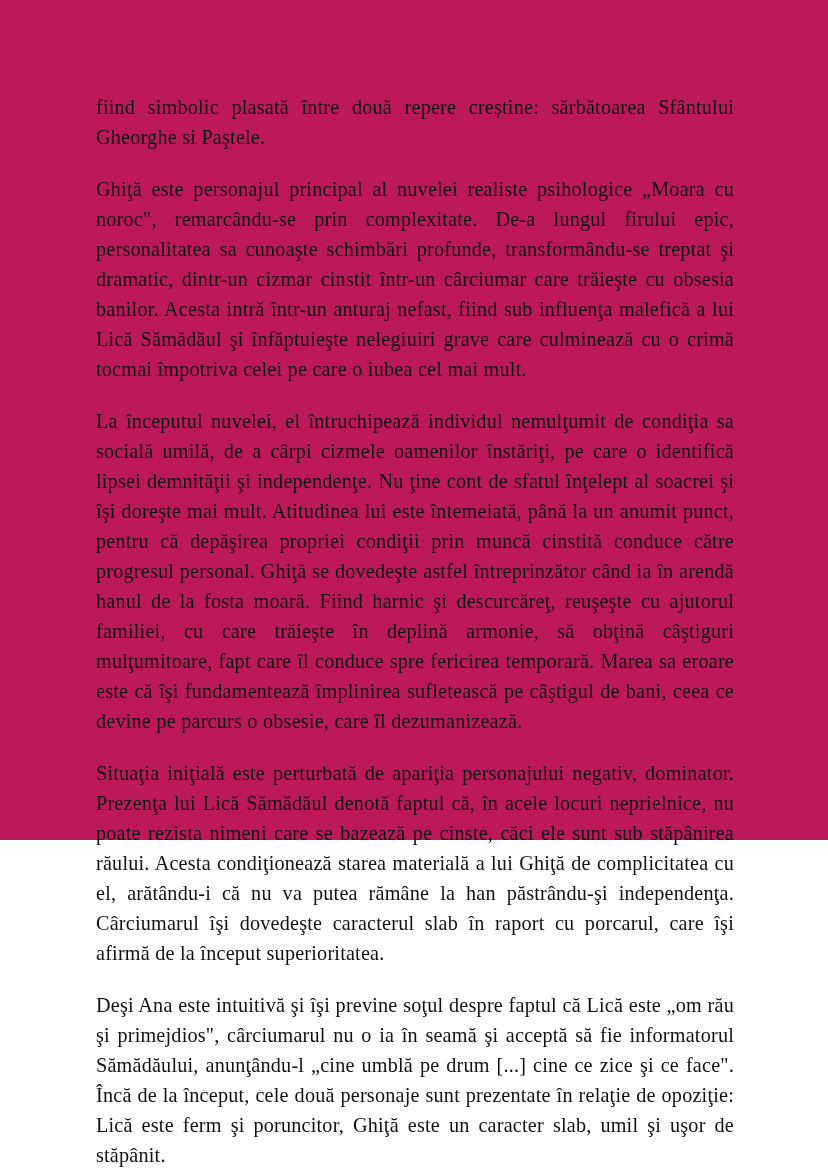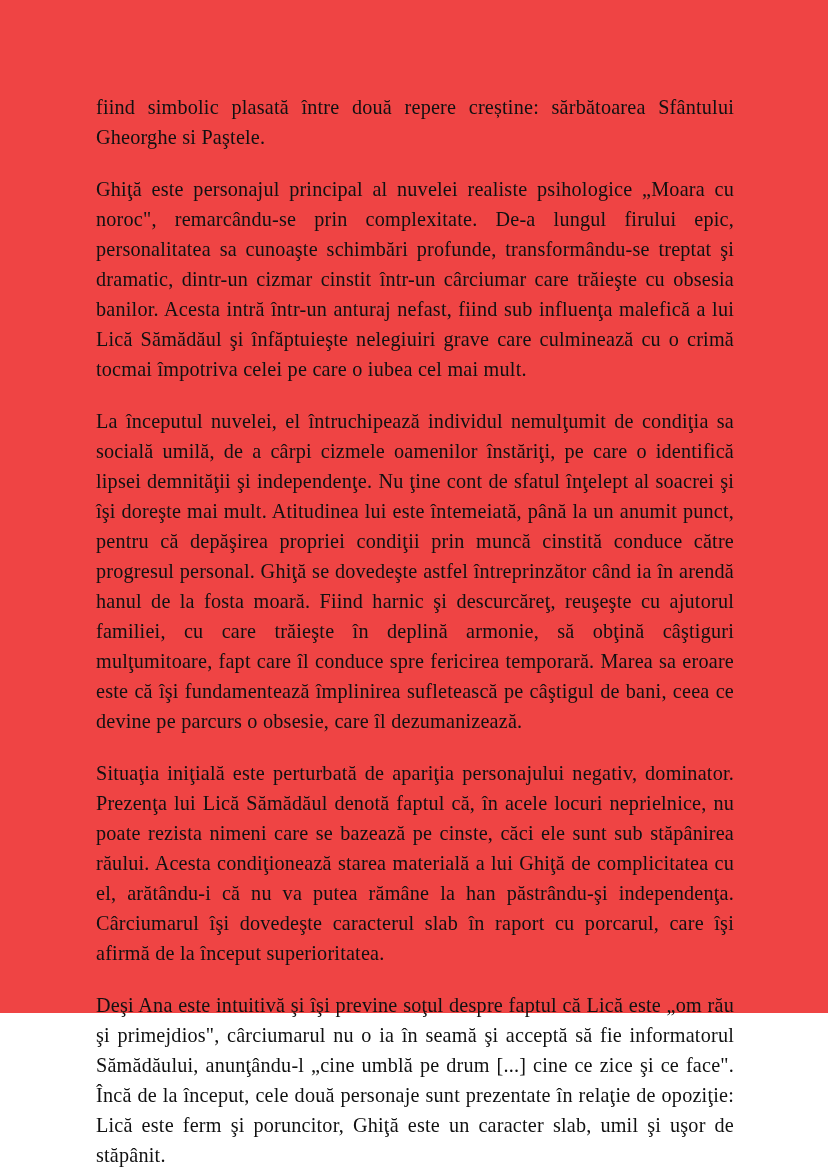--- a/index.html
+++ b/index.html
@@ -11,22 +11,22 @@
     width: 828px;
     height: 1170px;
     overflow: hidden;
     font-family: "Liberation Serif", "DejaVu Serif", serif;
     color: #111111;
     -webkit-font-smoothing: antialiased;
   }
   #page {
     position: relative;
     width: 828px;
-    height: 1013px;
-    background: #ef4444;
+    height: 840px;
+    background: #be185d;
     box-sizing: border-box;
   }
   #text-column {
     position: absolute;
     left: 96px;
     top: 92px;
     width: 638px;
   }
   p.para {
     margin: 0 0 22px 0;

